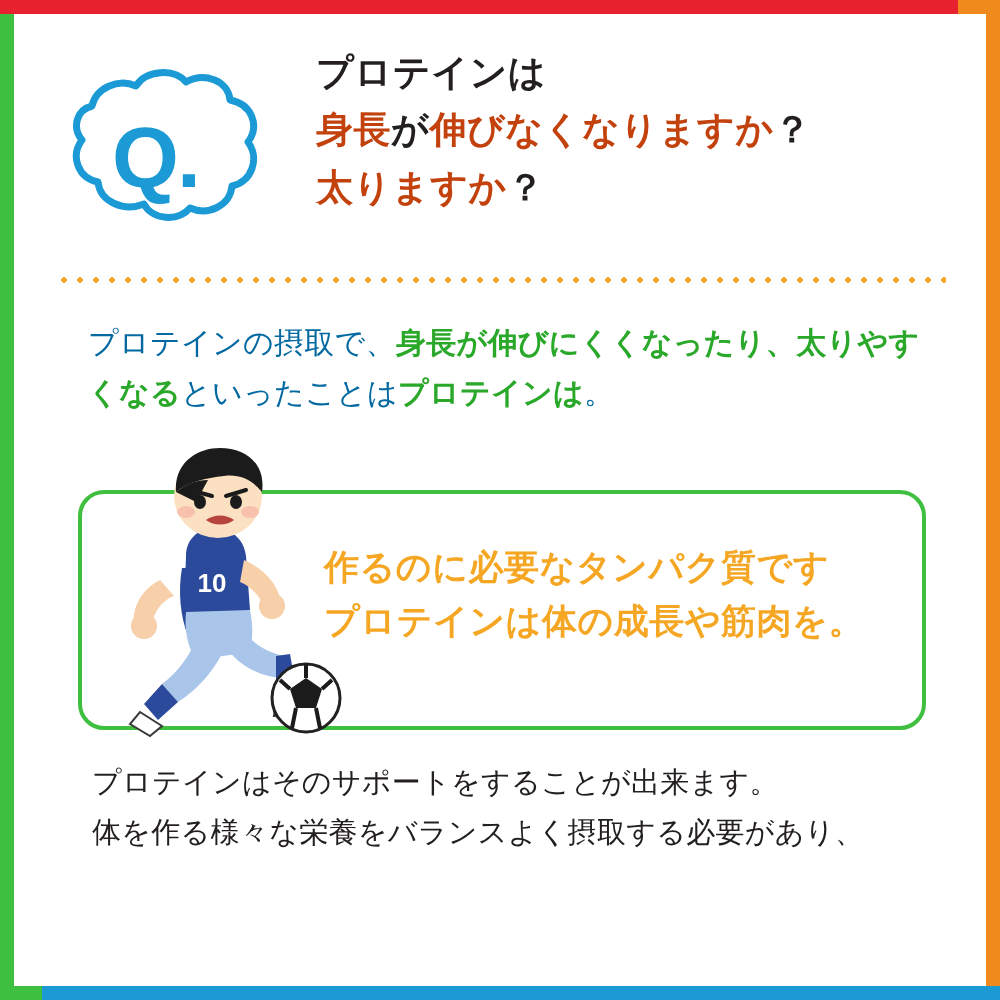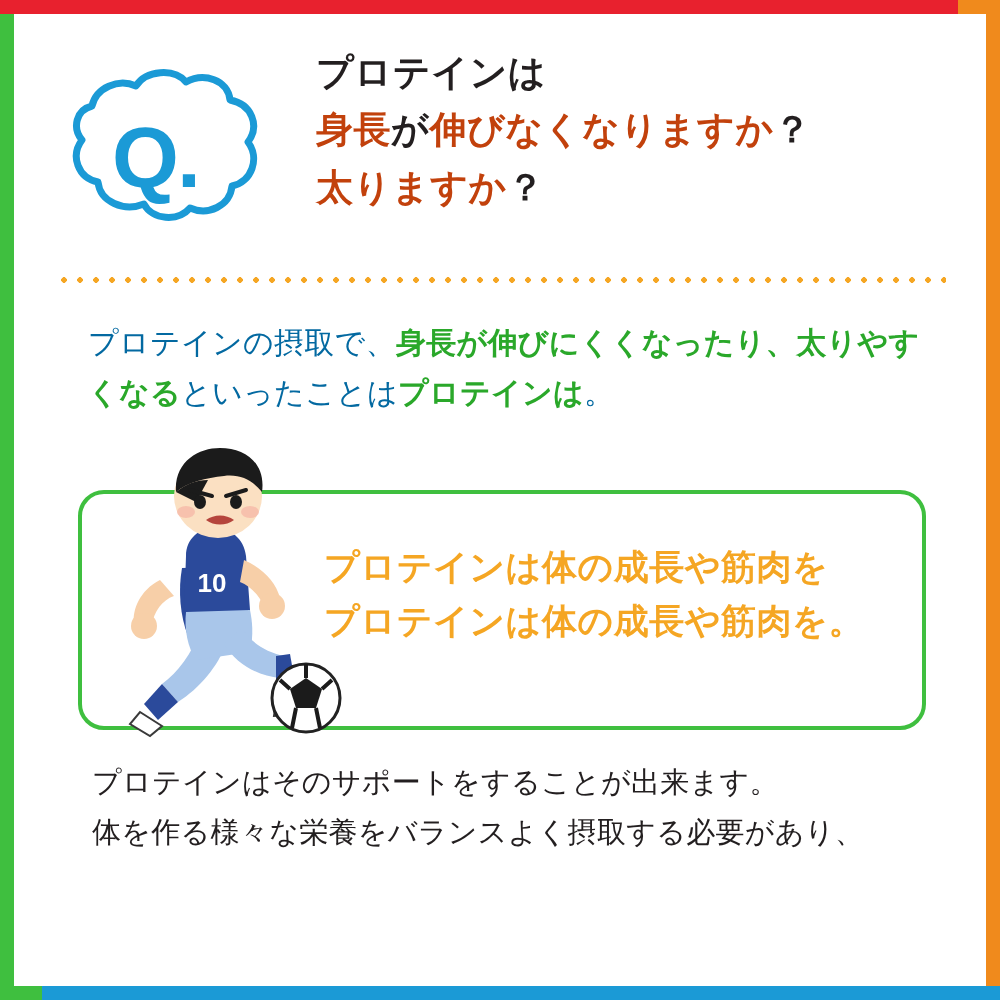--- a/index.html
+++ b/index.html
@@ -265,21 +265,21 @@
 
       <text x="112" y="152" font-family="Liberation Sans, sans-serif" font-size="26" font-weight="bold" fill="#ffffff" text-anchor="middle">10</text>
 
       <circle cx="206" cy="258" r="34" fill="#ffffff" stroke="#222222" stroke-width="3"></circle>
       <polygon points="206,238 222,249 216,268 196,268 190,249" fill="#1b1b1b"></polygon>
       <path d="M206 224 L206 238 M180 240 L190 249 M232 240 L222 249 M192 288 L196 268 M220 288 L216 268" stroke="#1b1b1b" stroke-width="4"></path>
     </svg>
   </div>
 
   <div class="callout-text">
-    <div>プロテインは体の成長や筋肉を</div>
+    <div>作るのに必要なタンパク質です</div>
     <div>プロテインは体の成長や筋肉を。</div>
   </div>
 
   <div class="closing">
     <div>プロテインはそのサポートをすることが出来ます。</div>
     <div>体を作る様々な栄養をバランスよく摂取する必要があり、</div>
   </div>
 
 </div>
 

